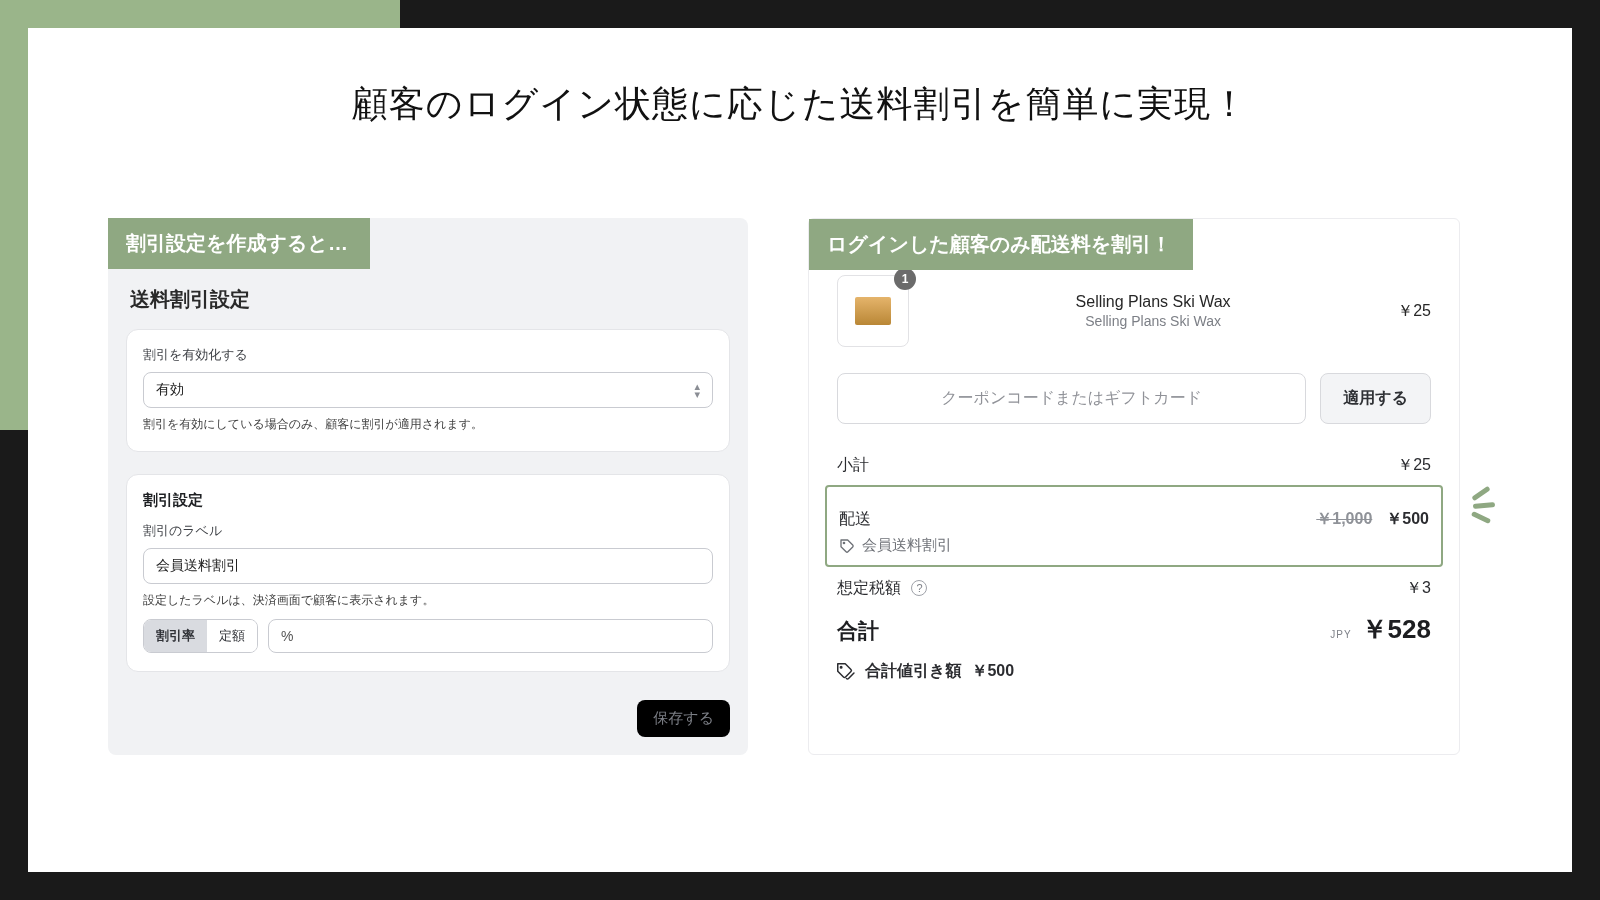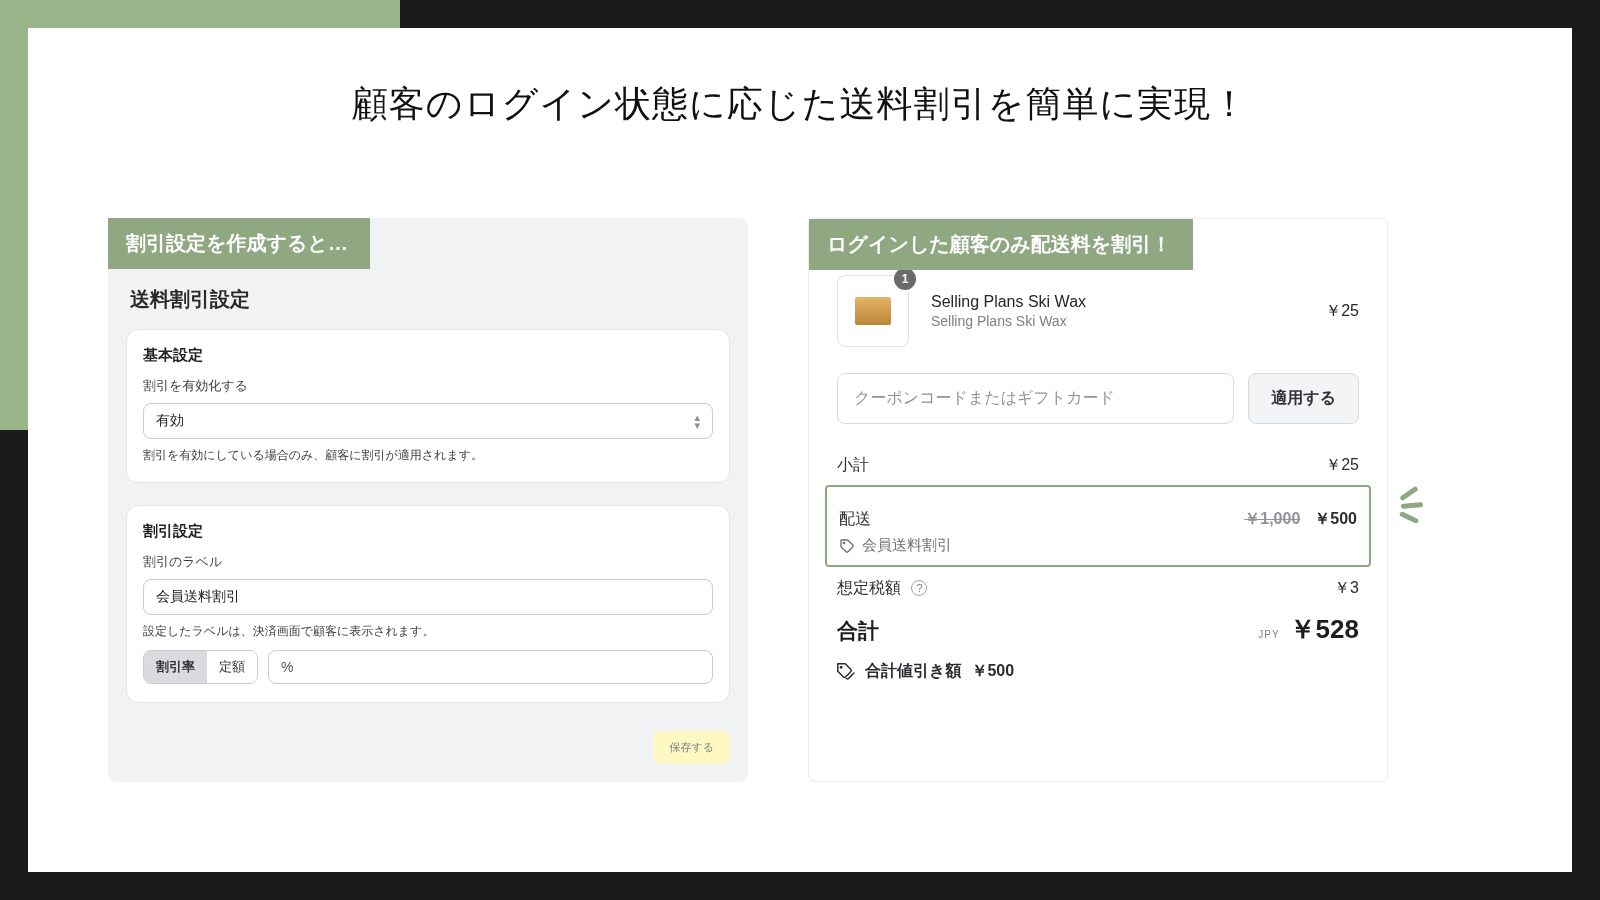--- a/index.html
+++ b/index.html
@@ -135,36 +135,37 @@
       display: flex;
       align-items: center;
       border: 1px solid #c9cbd1;
       border-radius: 8px;
       padding: 0 12px;
     }
     .num-val { flex: 1; font-size: 14px; color: #222; }
     .num-unit { font-size: 14px; color: #555; }
     .save-row { text-align: right; padding: 6px 18px 0 0; }
     .save-btn {
-      background: #fef9c3;
+      background: #000000;
       color: #7c7f86;
       border-radius: 8px;
-      font-size: 11px;
+      font-size: 15px;
       padding: 9px 16px;
       display: inline-block;
     }
 
     
     .checkout-panel {
-      width: 580px;
+      width: 652px;
       position: relative;
       background: #ffffff;
       border: 1px solid #ececef;
       border-radius: 6px;
       padding: 56px 28px 26px;
+      text-align: center;
     }
     .cart-row {
       display: flex;
       align-items: center;
       gap: 22px;
       margin-bottom: 26px;
     }
     .cart-thumb {
       position: relative;
       width: 72px; height: 72px;
@@ -286,21 +287,20 @@
   <h1 class="headline">顧客のログイン状態に応じた送料割引を簡単に実現！</h1>
 
   <div class="panels">
 
     <div class="admin-panel">
       <div class="panel-tag">割引設定を作成すると…</div>
       <div class="admin-inner">
         <div class="admin-title">送料割引設定</div>
 
         <div class="card">
-          <div class="card-title">基本設定</div>
           <div class="field-label">割引を有効化する</div>
           <div class="select-box">
             <span>有効</span>
             <span class="select-caret">
               <span>▴</span>
                 <span>▾</span>
             </span>
           </div>
           <div class="help-text">割引を有効にしている場合のみ、顧客に割引が適用されます。</div>
         </div>

